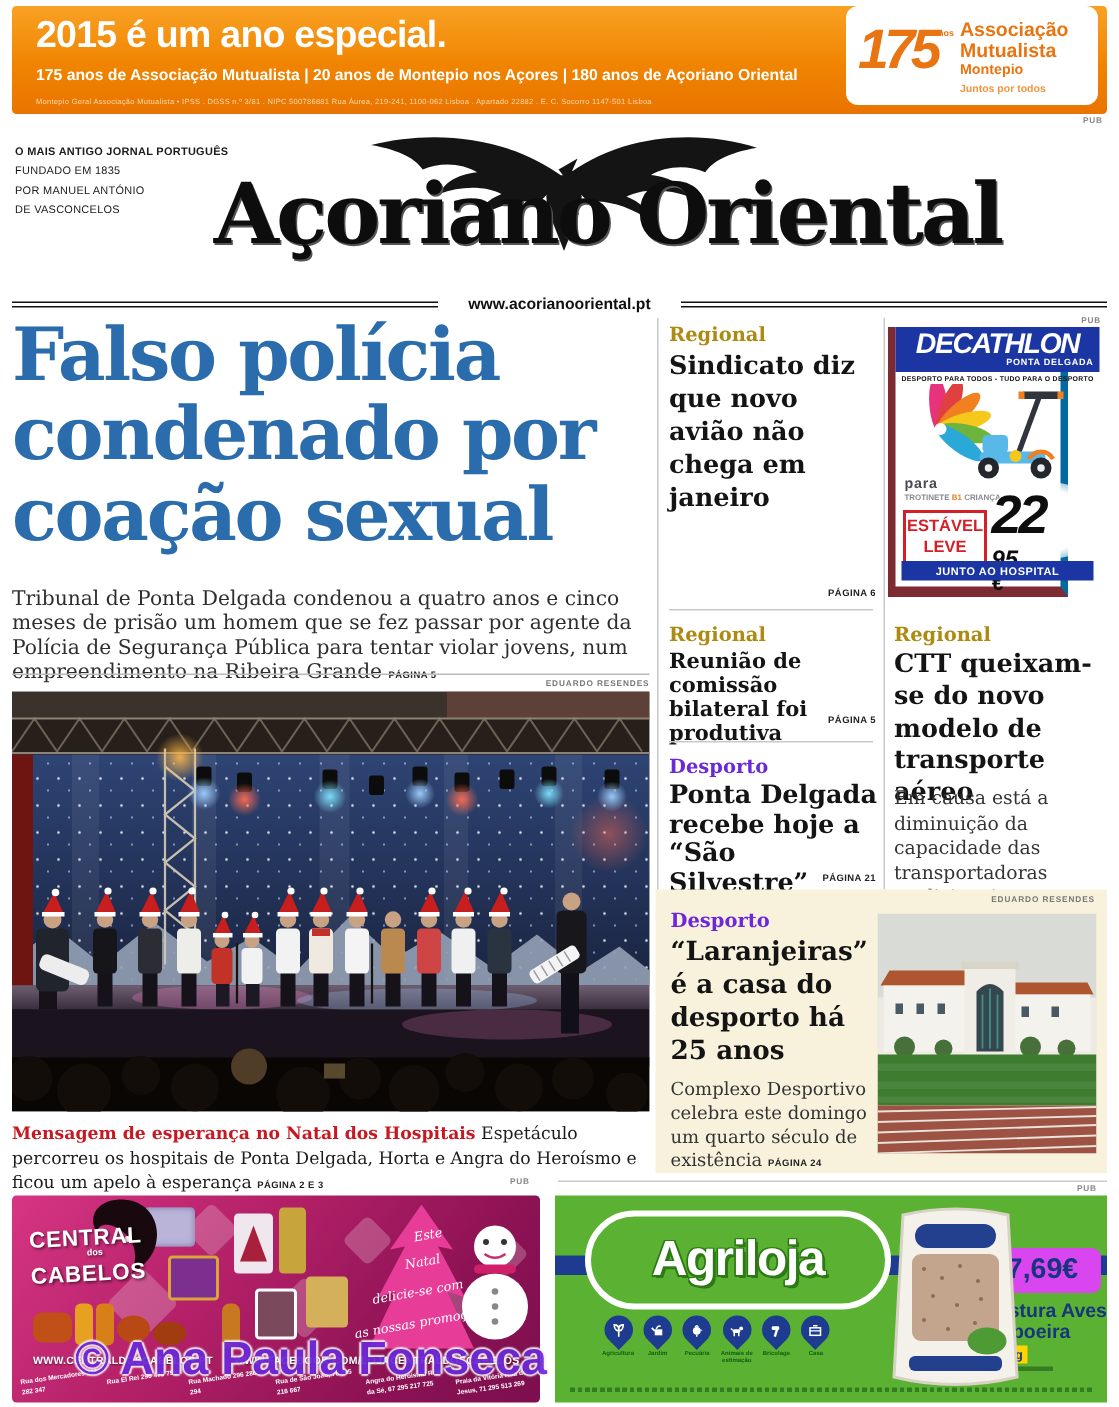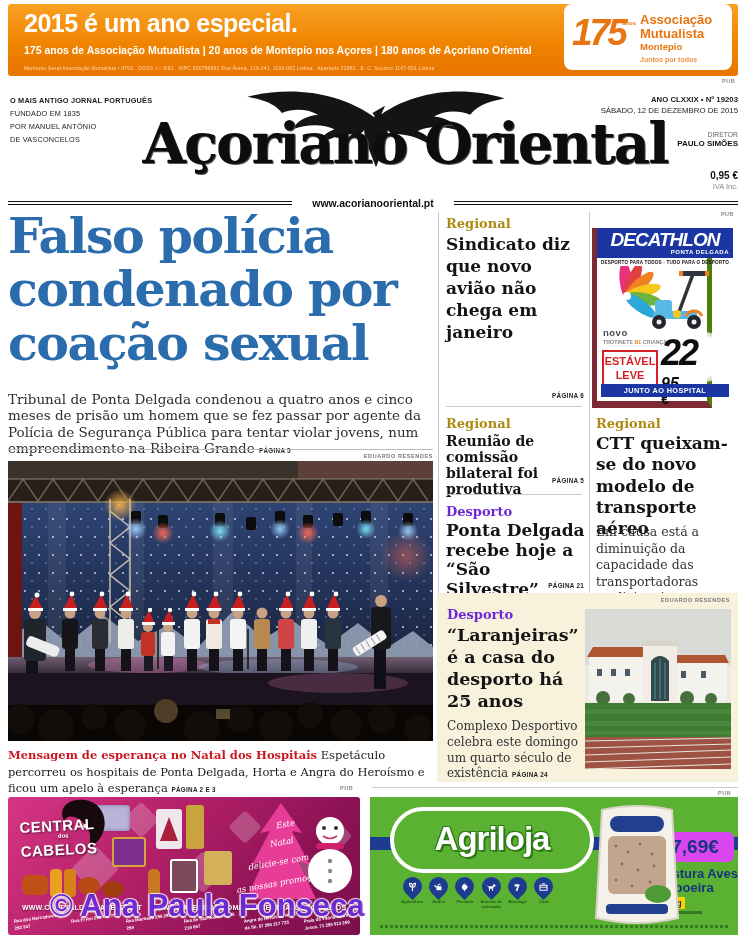--- a/index.html
+++ b/index.html
@@ -57,22 +57,22 @@
   .hd{height:1px;background:#c9c9c9;}
 
   
   .kick{font-family:"DejaVu Serif",serif;font-weight:bold;font-size:13px;color:#ad8a12;}
   .kick-o{color:#6d28d9;}
   .mhl{font-family:"DejaVu Serif",serif;font-weight:bold;color:#141414;}
   .mbody{font-family:"DejaVu Serif",serif;font-size:12.5px;line-height:1.32;color:#333;}
   .pgline{text-align:right;}
 
   
-  .dec{left:592px;top:228px;width:120px;height:180px;box-sizing:border-box;background:#fff;
-       border-left:5px solid #7d2a33;border-right:5px solid #4d7c0f;border-bottom:7px solid #7d2a33;}
+  .dec{left:592px;top:218px;width:120px;height:180px;box-sizing:border-box;background:#fff;
+       border-left:5px solid #7d2a33;border-right:5px solid #0369a1;border-bottom:7px solid #7d2a33;}
   .dec-head{left:0;top:0;width:136px;height:30px;background:#1b36a2;}
   .dec-brand{left:0;top:1px;width:136px;text-align:center;color:#fff;font-weight:bold;font-style:italic;
              font-size:19px;letter-spacing:-1px;}
   .dec-loc{left:0;top:21px;width:132px;text-align:right;color:#fff;font-weight:bold;font-size:6px;letter-spacing:.5px;}
   .dec-tag{left:0;top:32px;width:136px;text-align:center;font-size:4.6px;font-weight:bold;color:#111;letter-spacing:.2px;}
   .dec-svg{left:0;top:38px;width:136px;height:64px;}
   .dec-oxelo{left:6px;top:99px;font-size:9.5px;font-weight:bold;color:#4a4a52;letter-spacing:.5px;}
   .dec-prod{left:6px;top:111px;font-size:5.3px;font-weight:bold;color:#8a8a92;}
   .dec-prod .code{color:#f08020;}
   .dec-feat{left:5px;top:122px;width:52px;border:2.5px solid #d41f26;background:#fff;text-align:center;
@@ -165,28 +165,20 @@
     <g fill="#141414">
       <path d="M150 38 C110 8 55 2 8 14 C30 18 40 24 46 32 C60 26 76 28 86 34 C70 36 62 42 58 50 C74 44 92 44 104 50 C94 54 88 60 86 68 C100 58 118 54 132 56 Z"></path>
       <path d="M150 38 C190 6 248 2 292 16 C270 20 260 26 254 34 C240 28 224 30 214 36 C230 38 238 44 242 52 C226 46 208 46 196 52 C206 56 212 62 214 70 C200 60 182 54 168 56 Z"></path>
       <ellipse cx="150" cy="52" rx="13" ry="16"></ellipse>
       <path d="M146 32 L160 24 L156 33 L166 36 L152 40 Z"></path>
       <path d="M139 64 L150 92 L161 64 Z"></path>
     </g>
   </svg>
   <div class="abs mh-title">Açoriano Oriental</div>
 
-  <div class="abs mh-right">
-    <div class="mh-ed">ANO CLXXIX • Nº 19203</div>
-    <div class="mh-date">SÁBADO, 12 DE DEZEMBRO DE 2015</div>
-    <div class="mh-dirlab">DIRETOR</div>
-    <div class="mh-dir">PAULO SIMÕES</div>
-    <div class="mh-price">0,95 €</div>
-    <div class="mh-iva">IVA Inc.</div>
-  </div>
 
   <div class="abs mh-web">
     <div class="rule"></div>
     <div class="txt">www.acorianooriental.pt</div>
     <div class="rule"></div>
   </div>
 
   <div class="abs headline">Falso polícia condenado por coação sexual</div>
   <div class="abs standfirst">
     <span>Tribunal de Ponta Delgada condenou a quatro anos e cinco meses de prisão um homem que se fez passar por agente da Polícia de Segurança Pública para tentar violar jovens, num empreendimento na Ribeira Grande</span>
@@ -485,21 +477,21 @@
         <rect x="108" y="5" width="4" height="5" fill="#f08020"></rect>
       <rect x="58" y="34" width="17" height="12" rx="3" fill="#58b8e8"></rect>
       <rect x="56" y="45" width="44" height="8" rx="4" fill="#58b8e8"></rect>
       <circle cx="62" cy="56" r="7" fill="#23262c"></circle>
         <circle cx="62" cy="56" r="2.5" fill="#eee"></circle>
       <circle cx="97" cy="56" r="7" fill="#23262c"></circle>
         <circle cx="97" cy="56" r="2.5" fill="#eee"></circle>
       <path d="M89 50 A9 9 0 0 1 105 50" stroke="#f08020" stroke-width="3" fill="none"></path>
       <circle cx="80" cy="48" r="4" fill="#f6c81c"></circle>
     </svg>
-    <div class="abs dec-oxelo">novo</div>
+    <div class="abs dec-oxelo">para</div>
     <div class="abs dec-prod">
       <span>TROTINETE</span>
       <span class="code">B1</span>
       <span>CRIANÇA</span>
     </div>
     <div class="abs dec-feat">
       <div>ESTÁVEL</div>
       <div>LEVE</div>
     </div>
     <div class="abs dec-glow"></div>

